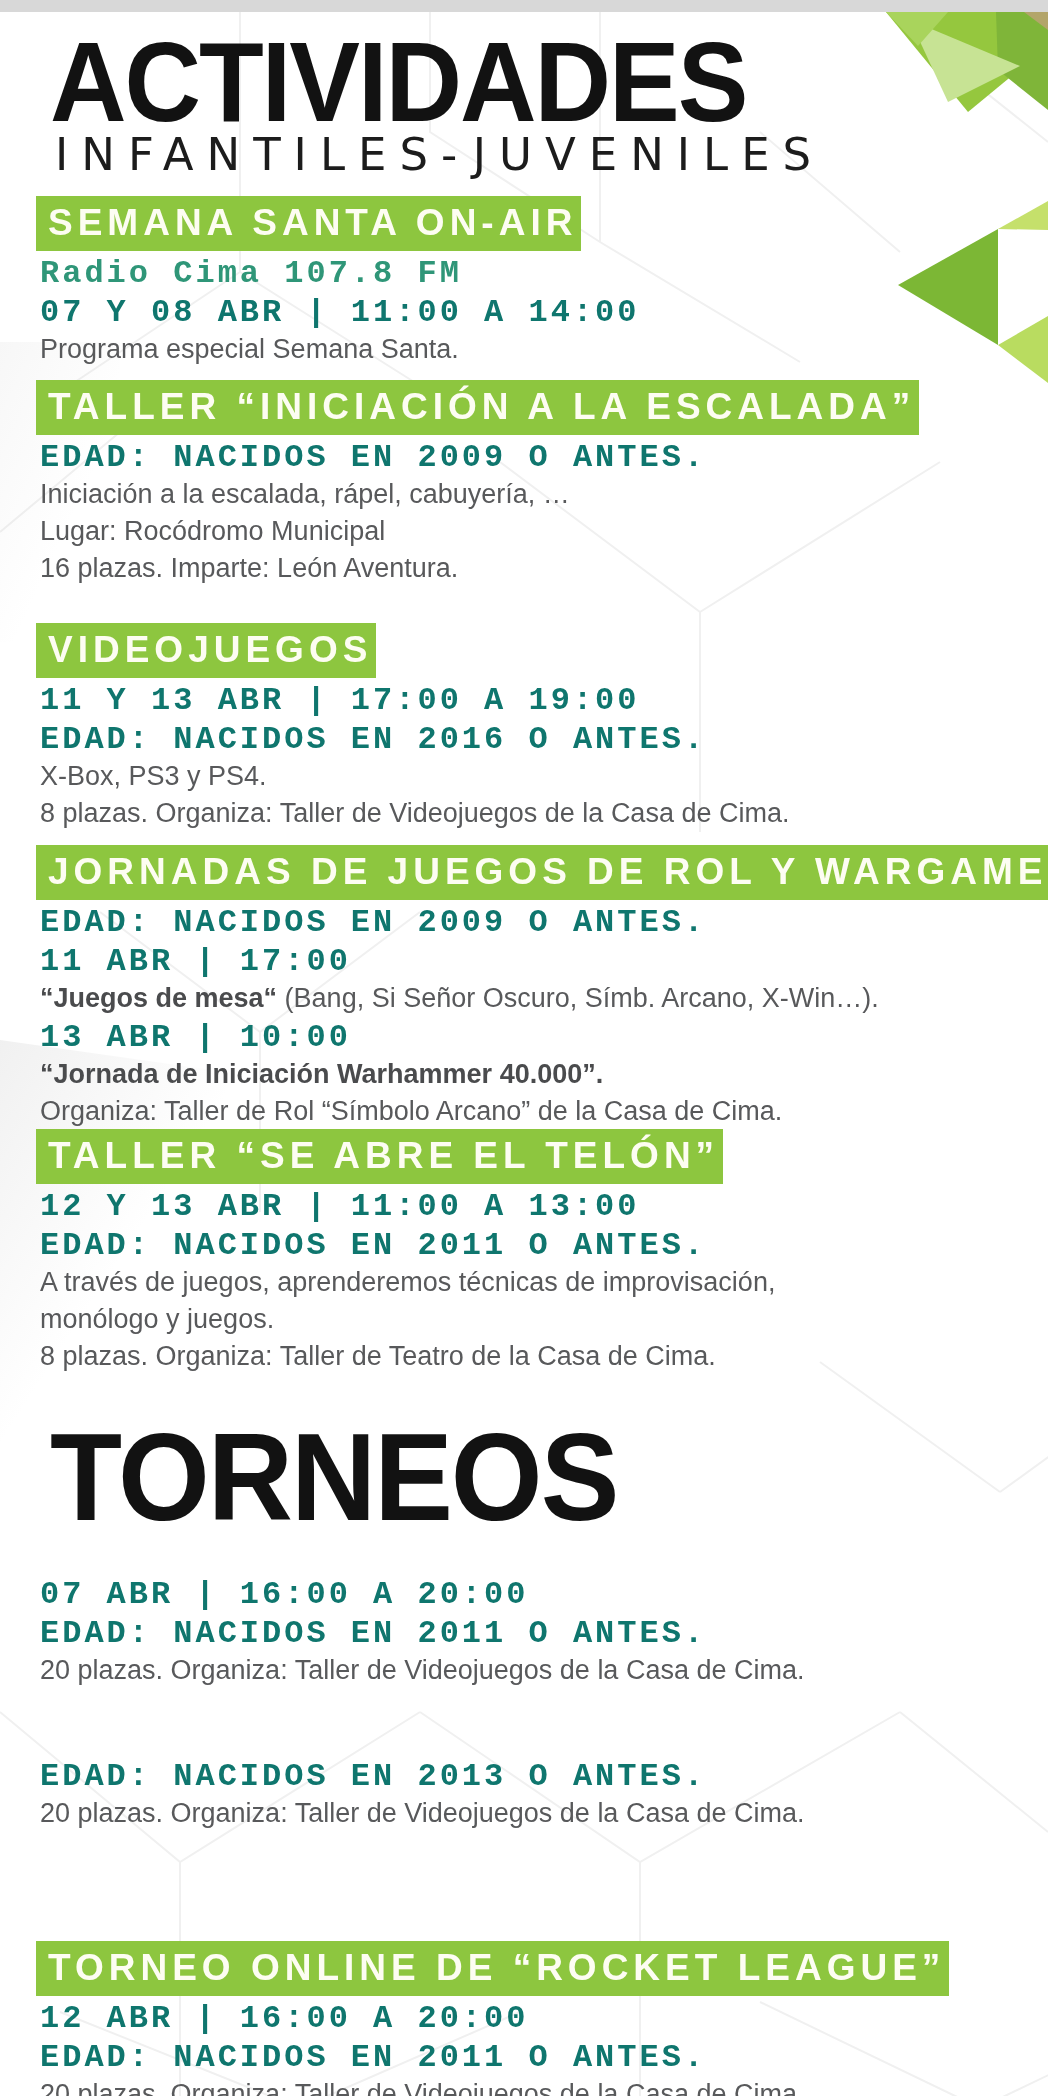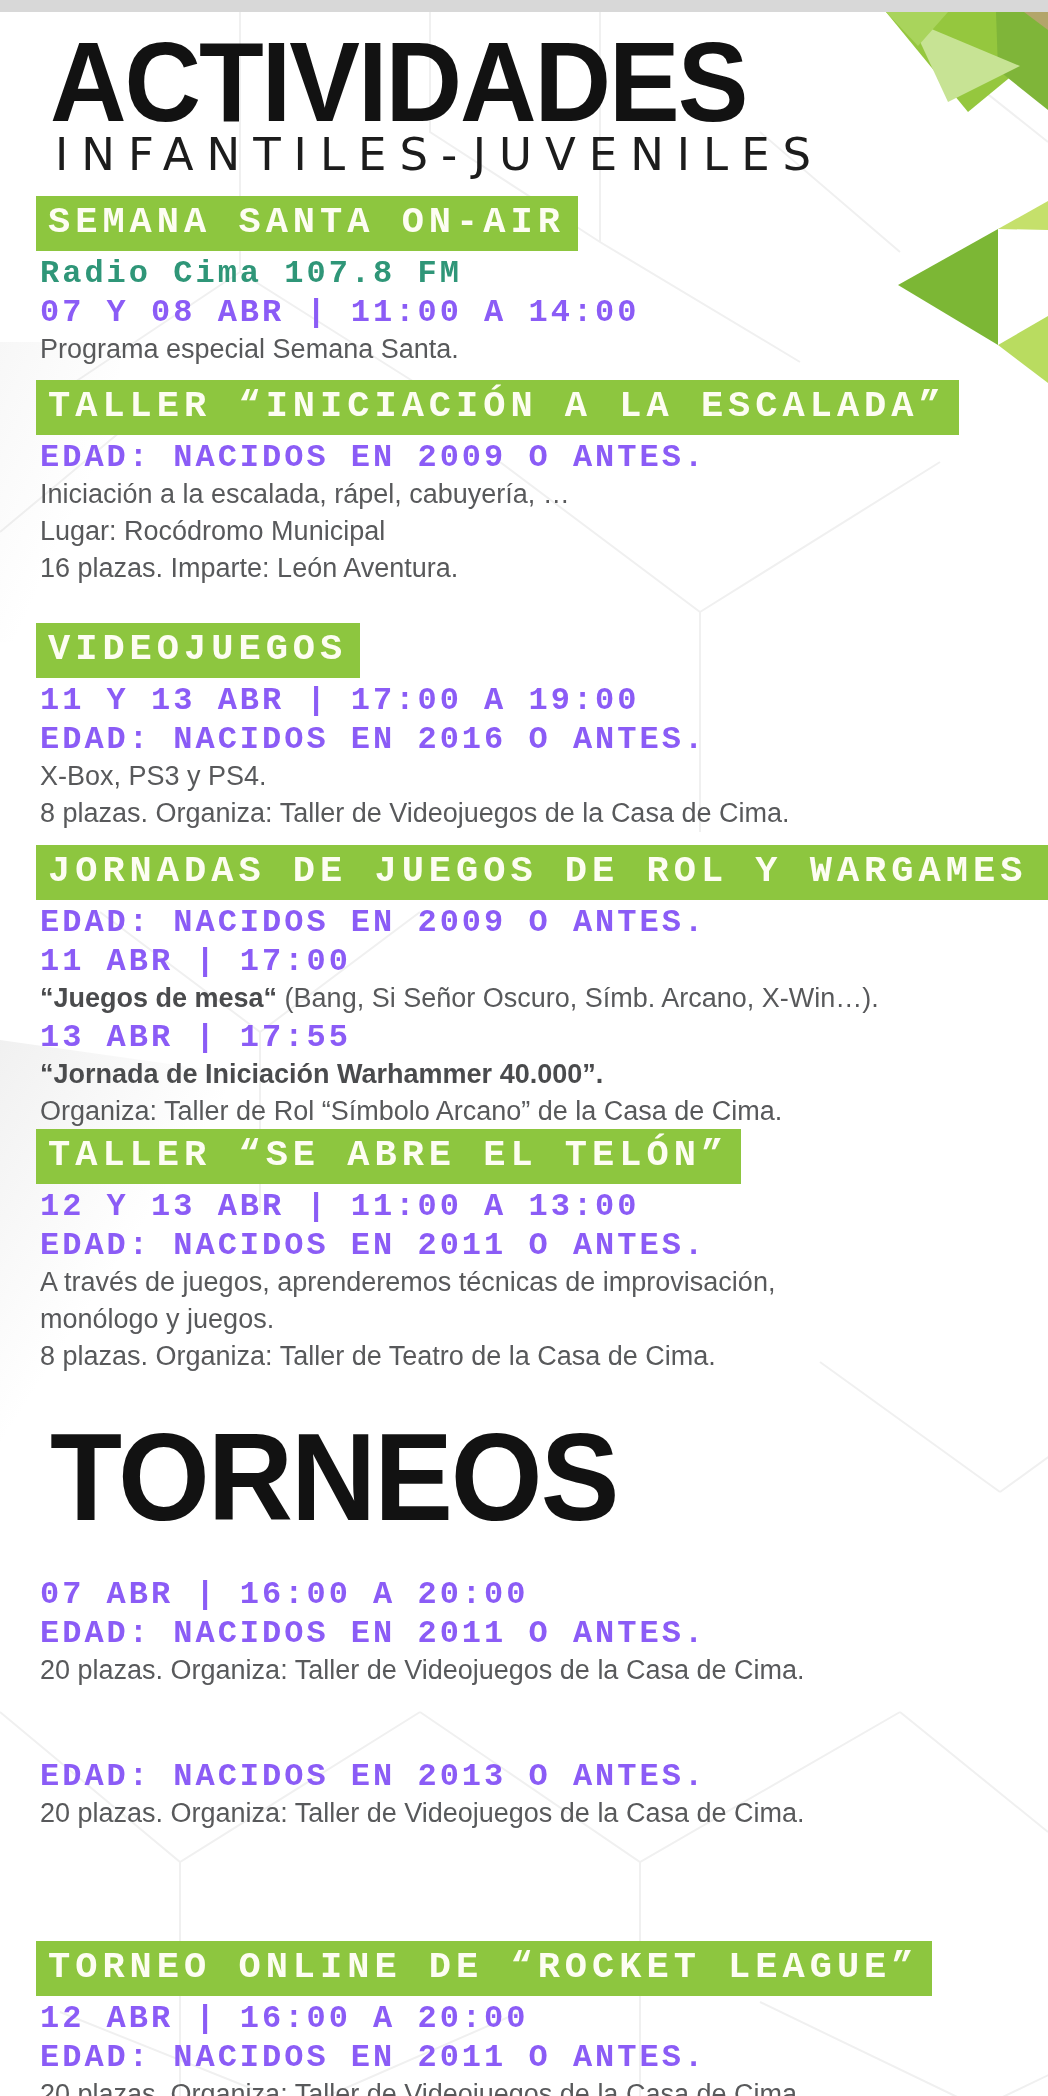--- a/index.html
+++ b/index.html
@@ -36,31 +36,31 @@
     position:absolute;left:55px;top:116px;
     font-family:"DejaVu Sans","Liberation Sans",sans-serif;
     font-size:45px;color:#1c1c1c;letter-spacing:13px;white-space:nowrap;
   }
   
   .section{position:absolute;left:36px;right:0;}
   .bar{
     display:inline-block;
     background:#8dc63f;
     color:#fdfdf2;
-    font-family:Liberation Mono, monospace;
+    font-family:Liberation Sans, sans-serif;
     font-weight:700;font-size:37px;line-height:1.0;
     letter-spacing:5px;
-    padding:8px 13px 10px 12px;
+    padding:8px 4px 10px 12px;
     white-space:nowrap;
   }
   .bar.full{display:block;margin-right:0;padding-right:0;}
   .mline{
     font-family:"Liberation Mono","DejaVu Sans Mono",monospace;
     font-weight:700;font-size:32px;line-height:33px;
-    letter-spacing:3px;color:#8b5cf6;
+    letter-spacing:3px;color:#0f766e;
     margin:6px 0 0 4px;white-space:nowrap;
   }
   .mline.teal{color:#2f9678;}
   .body-line{
     font-size:27px;line-height:33px;color:#58595b;
     margin:4px 0 0 4px;white-space:nowrap;
   }
   .body-line .bold{color:#4a4b4d;font-weight:700;}
   .body-line:first-of-type{margin-top:9px;}
   
@@ -133,21 +133,21 @@
     <div class="mline">EDAD: NACIDOS EN 2016 O ANTES.</div>
     <div class="body-line">X-Box, PS3 y PS4.</div>
     <div class="body-line">8 plazas. Organiza: Taller de Videojuegos de la Casa de Cima.</div>
   </div>
 
   <div class="section" id="sec-rol">
     <span class="bar full">JORNADAS DE JUEGOS DE ROL Y WARGAMES</span>
     <div class="mline">EDAD: NACIDOS EN 2009 O ANTES.</div>
     <div class="mline">11 ABR | 17:00</div>
     <div class="body-line"><span class="bold">“Juegos de mesa“</span><span> (Bang, Si Señor Oscuro, Símb. Arcano, X-Win…).</span></div>
-    <div class="mline">13 ABR | 17:55</div>
+    <div class="mline">13 ABR | 10:00</div>
     <div class="body-line"><span class="bold">“Jornada de Iniciación Warhammer 40.000”.</span></div>
     <div class="body-line">Organiza: Taller de Rol “Símbolo Arcano” de la Casa de Cima.</div>
   </div>
 
   <div class="section" id="sec-telon">
     <span class="bar">TALLER “SE ABRE EL TELÓN”</span>
     <div class="mline">12 Y 13 ABR | 11:00 A 13:00</div>
     <div class="mline">EDAD: NACIDOS EN 2011 O ANTES.</div>
     <div class="body-line">A través de juegos, aprenderemos técnicas de improvisación,</div>
     <div class="body-line">monólogo y juegos.</div>

